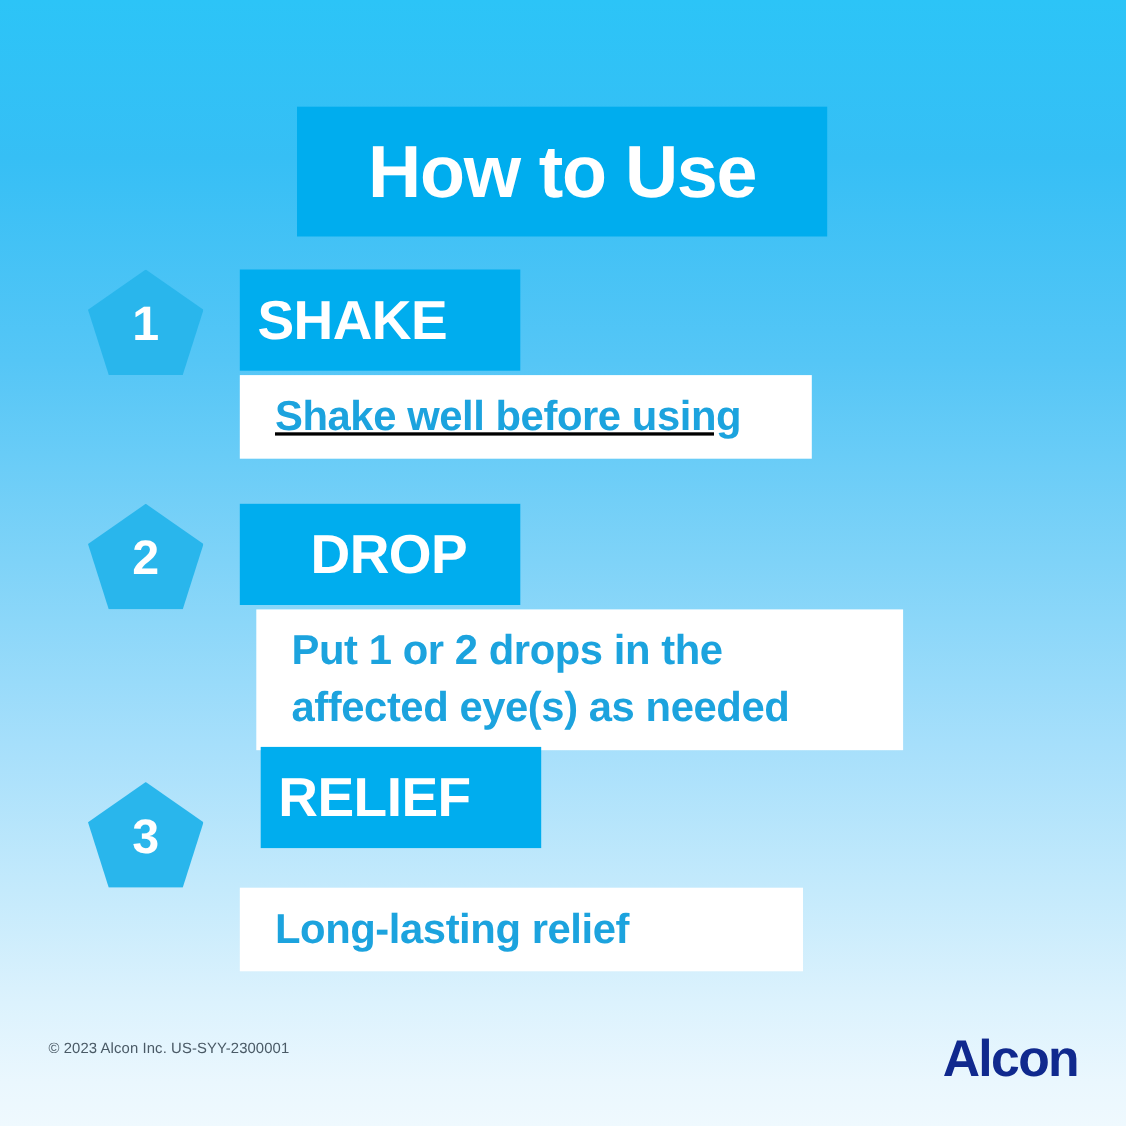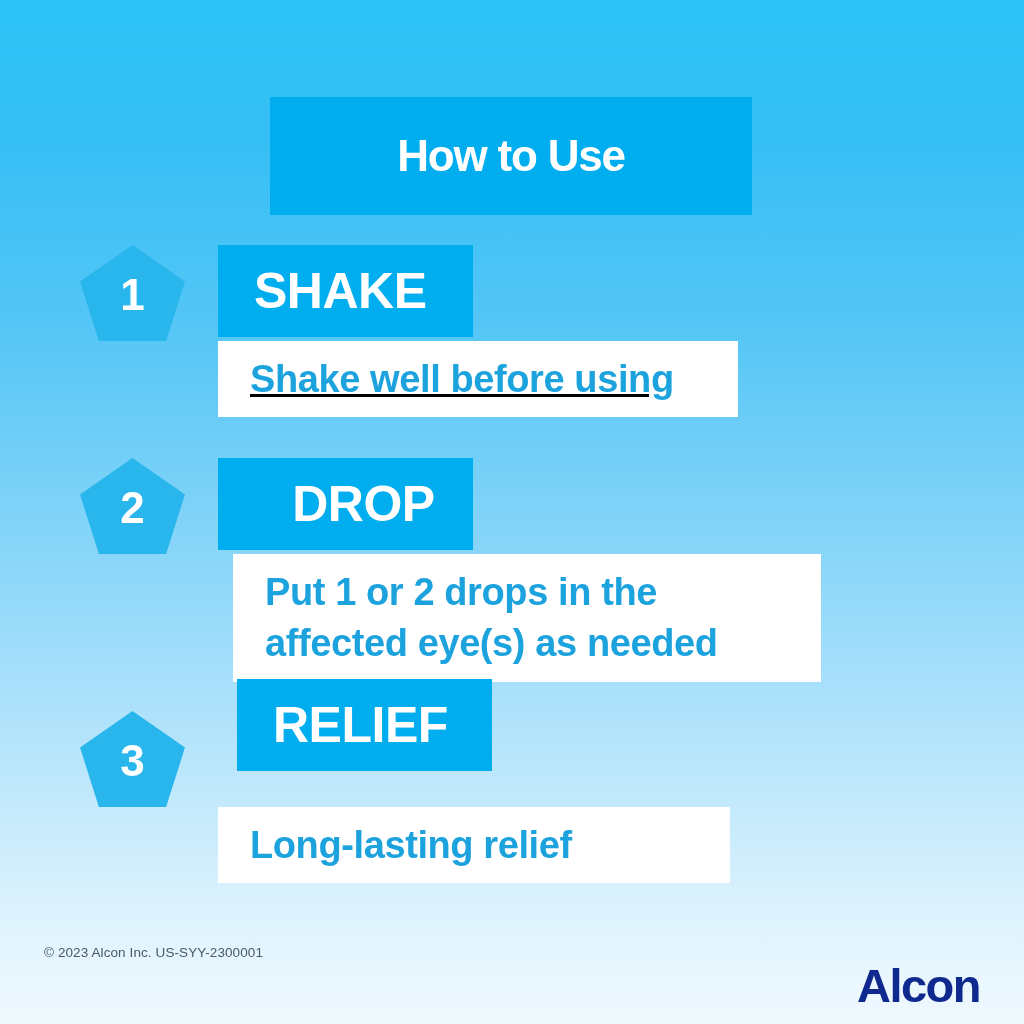--- a/index.html
+++ b/index.html
@@ -37,21 +37,21 @@
     top: 97px;
     width: 482px;
     height: 118px;
     background: #00ADEE;
     display: flex;
     align-items: center;
     justify-content: center;
   }
   #title-band .title-text {
     color: #FFFFFF;
-    font-size: 44px;
+    font-size: 67px;
     font-weight: bold;
     letter-spacing: -1.2px;
     line-height: 1;
     white-space: nowrap;
   }
 
   
   .step {
     position: absolute;
     left: 0;
@@ -80,21 +80,21 @@
     background: #00ADEE;
     display: flex;
     align-items: center;
   }
   .head-box .head-text {
     color: #FFFFFF;
     font-size: 50px;
     font-weight: bold;
     letter-spacing: -0.5px;
     line-height: 1;
-    padding-left: 36px;
+    padding-left: 16px;
     white-space: nowrap;
   }
 
   .body-box {
     position: absolute;
     background: #FFFFFF;
     display: flex;
     align-items: center;
   }
   .body-box .body-text {
@@ -113,21 +113,21 @@
     left: 44px;
     top: 945px;
     font-size: 13.5px;
     color: #4A5A66;
     letter-spacing: 0.1px;
     white-space: nowrap;
   }
   #alcon-logo {
     position: absolute;
     right: 44px;
-    top: 962px;
+    top: 938px;
     font-size: 47px;
     font-weight: bold;
     color: #10298E;
     letter-spacing: -1.5px;
     line-height: 1;
   }
 </style>
 </head>
 <body>
 

